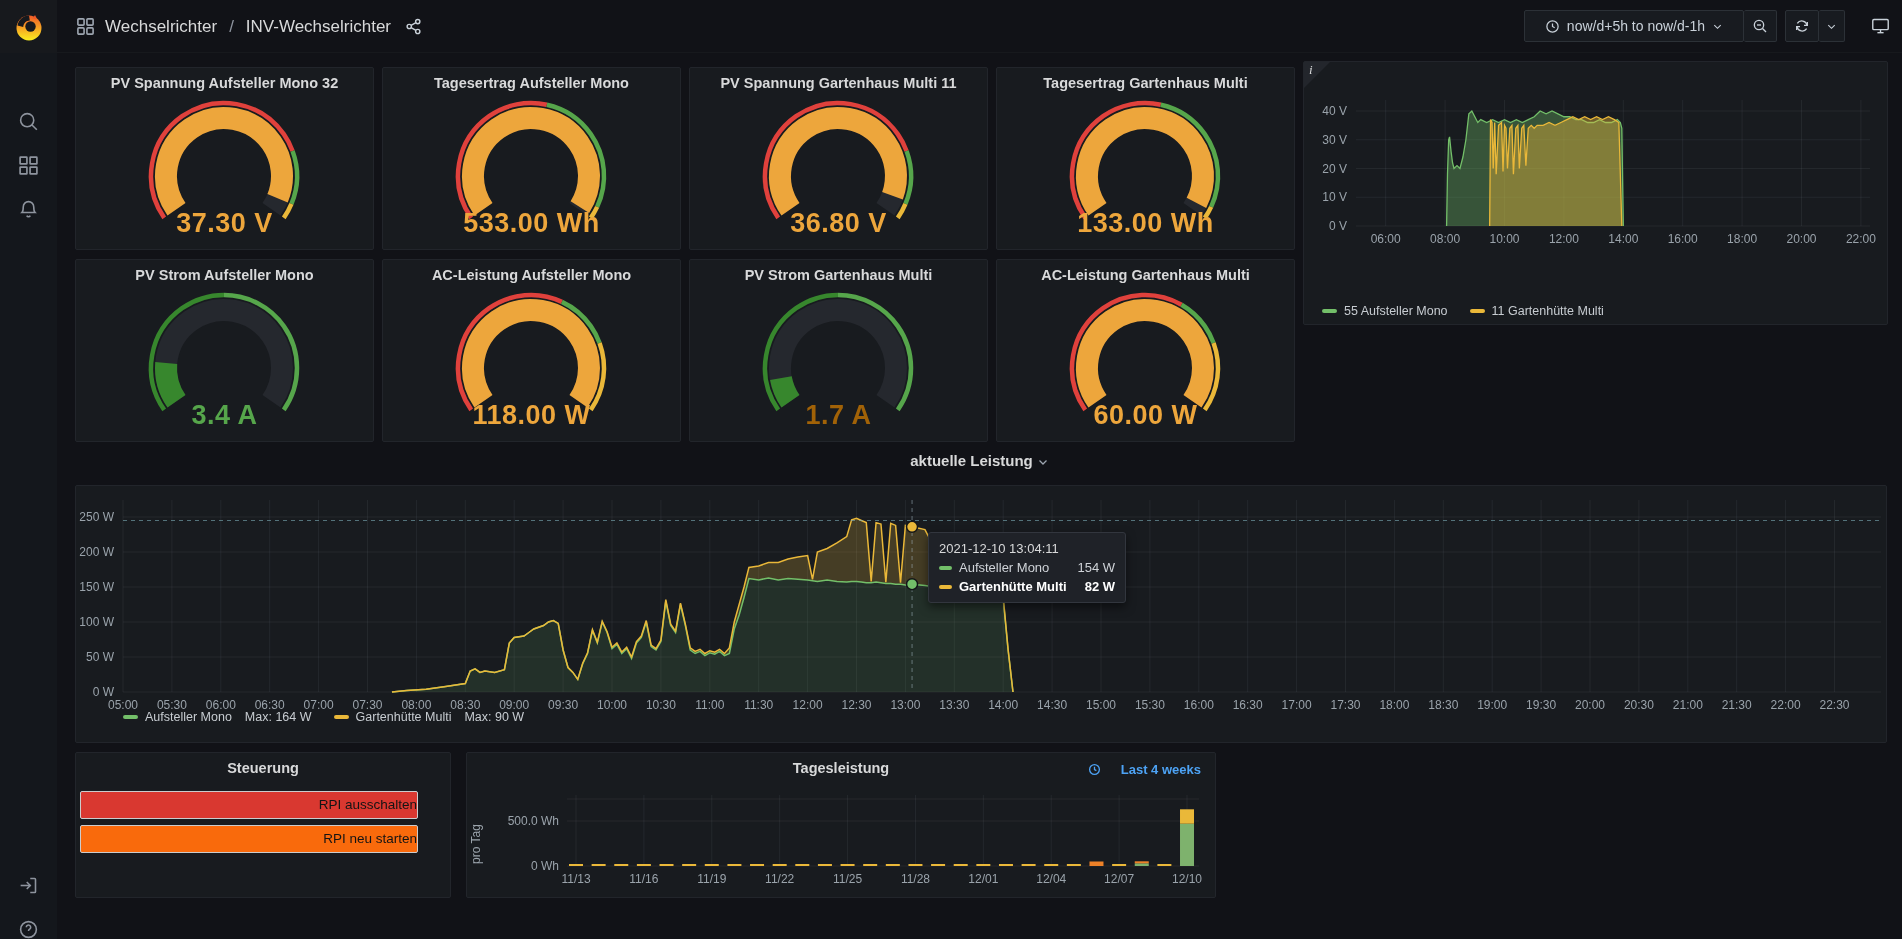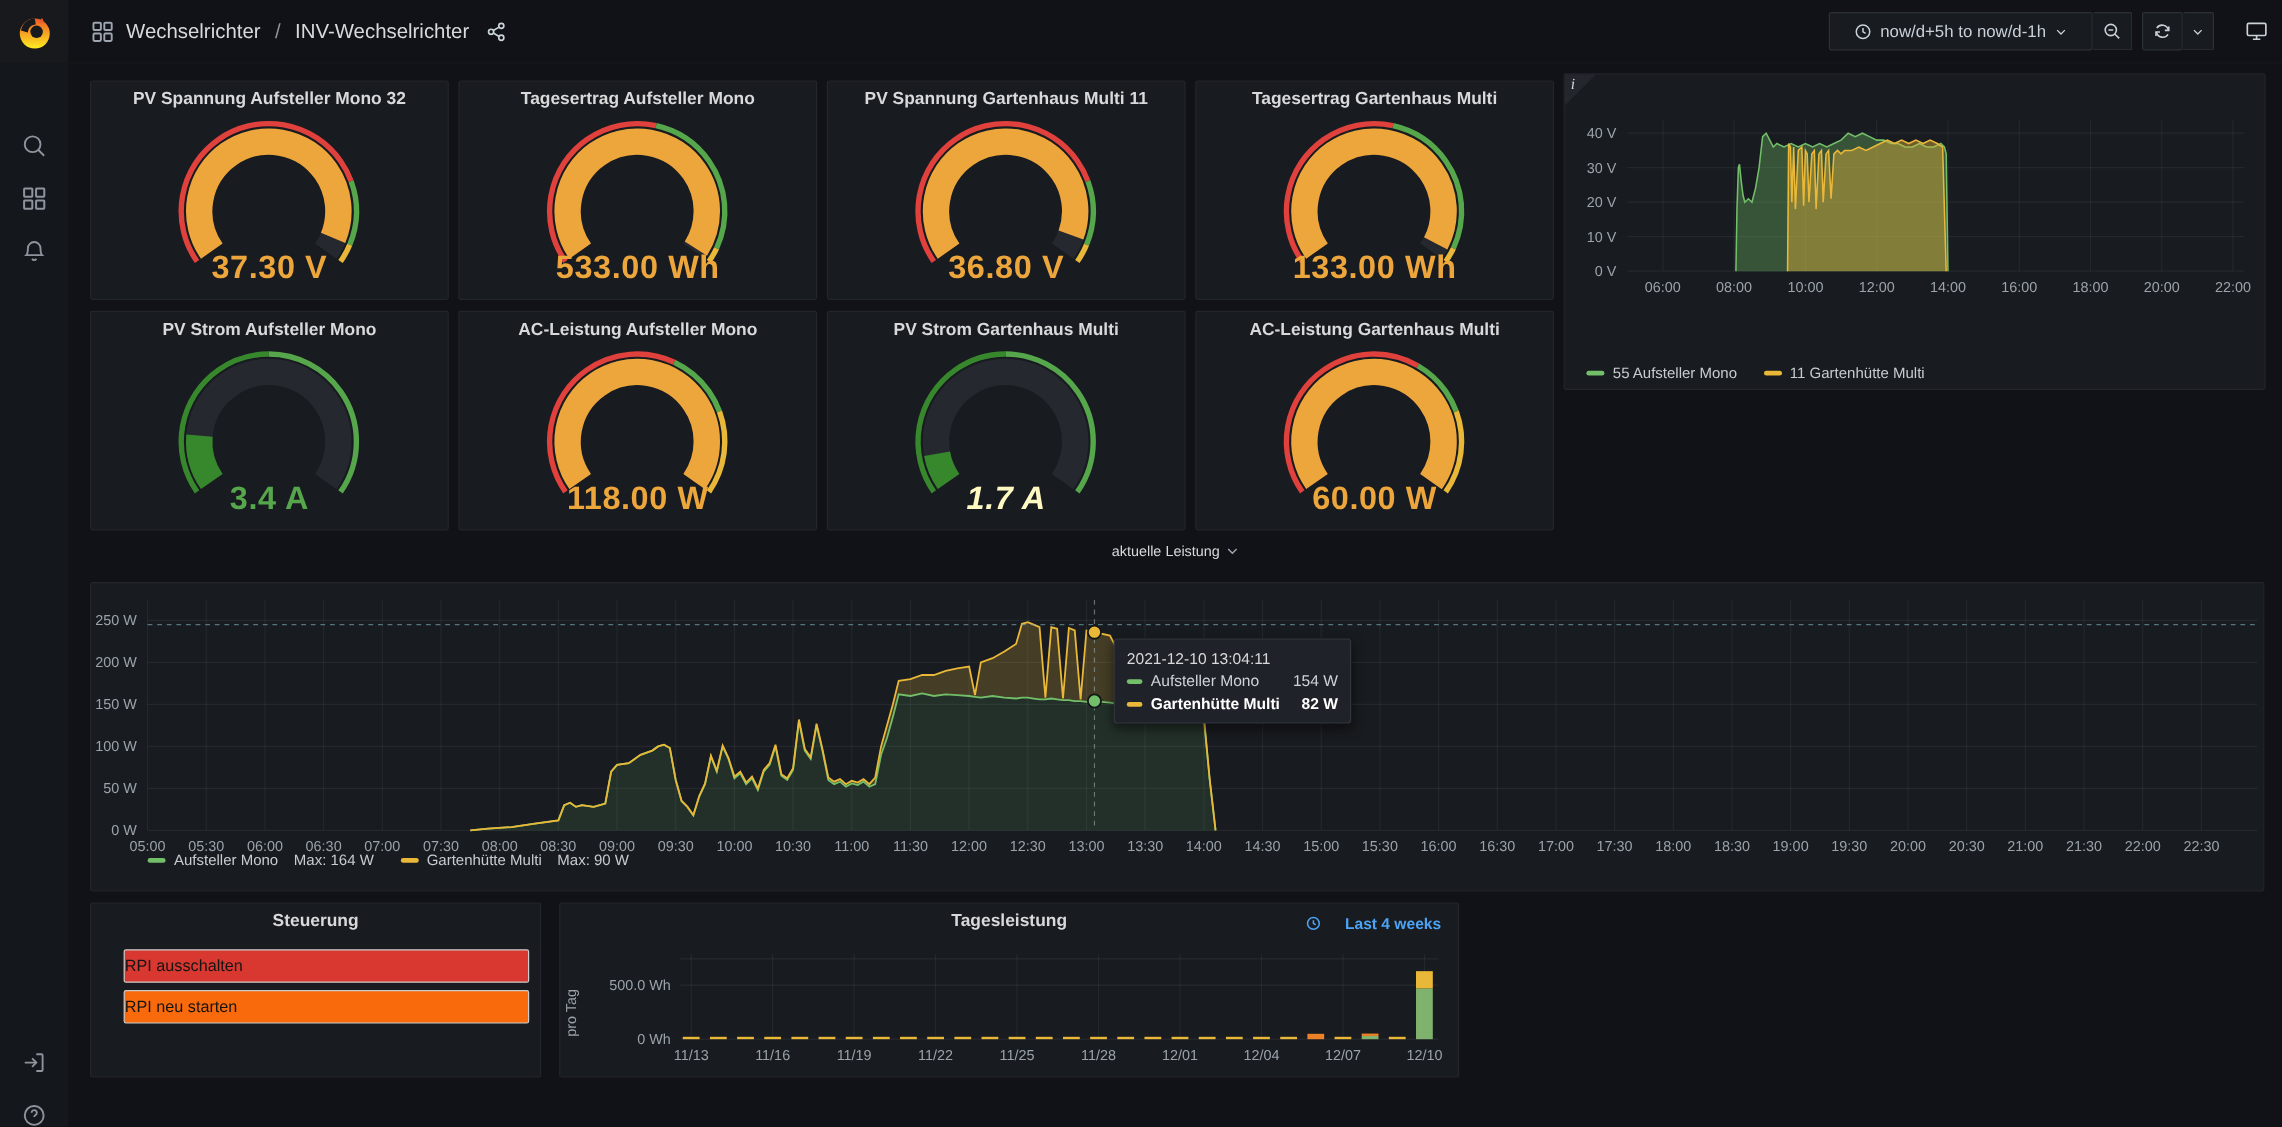--- a/index.html
+++ b/index.html
@@ -29,30 +29,30 @@
   .gauge-value{position:absolute;left:0;right:0;top:110px;text-align:center;font-size:27px;font-weight:700;letter-spacing:.5px}
   
   .info-corner{position:absolute;left:0;top:0;width:0;height:0;border-left:26px solid #23262c;border-bottom:26px solid transparent;cursor:pointer}
   .info-corner span{position:absolute;left:-21px;top:0;font-size:13px;font-style:italic;font-family:"Liberation Serif",serif;color:#d8d9da}
   
   .legend{position:absolute;display:flex;gap:22px;font-size:12.5px;color:#c7ccd1;align-items:center}
   .legend .item{display:flex;align-items:center;gap:7px;cursor:pointer}
   .dash{width:15px;height:4px;border-radius:2px;display:inline-block}
   .maxlab{margin-left:6px;color:#c7ccd1}
   
-  .row-header{position:absolute;left:57px;top:452px;width:1845px;text-align:center;font-size:12px;font-weight:400;color:#d8d9da;cursor:pointer}
+  .row-header{position:absolute;left:57px;top:452px;width:1845px;text-align:center;font-size:15px;font-weight:700;color:#d8d9da;cursor:pointer}
   .row-header svg{display:inline-block;vertical-align:-2px;margin-left:4px}
   
   .tooltip{position:absolute;left:852px;top:46px;width:198px;background:#1f2228;border:1px solid #32363e;border-radius:3px;padding:8px 10px;box-shadow:0 4px 10px rgba(0,0,0,.5);z-index:5;font-size:13px}
   .tooltip .tt-title{font-weight:400;margin-bottom:3px;color:#d8d9da}
   .tt-row{display:flex;align-items:center;gap:7px;margin-top:4px;color:#cfd3d8}
   .tt-row .tt-name{flex:1}
   .tt-row.bold{font-weight:700;color:#fff}
   
-  .ctl-btn{position:absolute;left:27px;width:338px;height:28px;border:1px solid #cccccc;border-radius:2px;color:#141414;font-size:13.5px;font-weight:500;text-align:left;line-height:26px;cursor:pointer}
+  .ctl-btn{position:absolute;left:4px;width:338px;height:28px;border:1px solid #cccccc;border-radius:2px;color:#141414;font-size:13.5px;font-weight:500;text-align:right;line-height:26px;cursor:pointer}
   
   .tl-link{position:absolute;right:14px;top:9px;display:flex;align-items:center;gap:20px;font-size:13px;font-weight:700;color:#4da3f5;cursor:pointer}
   .ylab-rot{position:absolute;left:-26px;top:84px;transform:rotate(-90deg);font-size:12px;color:#9aa3ab;width:70px;text-align:center}
 </style>
 </head>
 <body>
 
 <div class="topnav">
   <div class="logo-cell">
     <svg width="28" height="30" viewBox="0 0 28 30">
@@ -247,21 +247,21 @@
 </div>
 <div class="panel" style="left:689px;top:259px;width:299px;height:183px">
   <div class="ptitle">PV Strom Gartenhaus Multi</div>
   <div class="gauge-wrap">
       <svg width="200" height="124">
         <circle cx="100" cy="76" r="58" fill="none" stroke="#25282e" stroke-width="22" pathLength="360" stroke-dasharray="250 360" stroke-dashoffset="0" transform="rotate(145 100 76)"></circle>
         <circle cx="100" cy="76" r="58" fill="none" stroke="#37872D" stroke-width="22" pathLength="360" stroke-dasharray="25 360" stroke-dashoffset="0" transform="rotate(145 100 76)"></circle>
         <circle cx="100" cy="76" r="73" fill="none" stroke="#37872D" stroke-width="4.5" pathLength="360" stroke-dasharray="125 360" stroke-dashoffset="0" transform="rotate(145 100 76)"></circle>
         <circle cx="100" cy="76" r="73" fill="none" stroke="#56A64B" stroke-width="4.5" pathLength="360" stroke-dasharray="125 360" stroke-dashoffset="-125" transform="rotate(145 100 76)"></circle>
       </svg>
-  <div class="gauge-value" style="color: #fef9c3; font-style: italic;">1.7 A</div>
+  <div class="gauge-value" style="color: #a16207;">1.7 A</div>
     </div>
 </div>
 <div class="panel" style="left:996px;top:259px;width:299px;height:183px">
   <div class="ptitle">AC-Leistung Gartenhaus Multi</div>
   <div class="gauge-wrap">
       <svg width="200" height="124">
         <circle cx="100" cy="76" r="58" fill="none" stroke="#25282e" stroke-width="22" pathLength="360" stroke-dasharray="250 360" stroke-dashoffset="0" transform="rotate(145 100 76)"></circle>
         <circle cx="100" cy="76" r="58" fill="none" stroke="#EDA63C" stroke-width="22" pathLength="360" stroke-dasharray="250 360" stroke-dashoffset="0" transform="rotate(145 100 76)"></circle>
         <circle cx="100" cy="76" r="73" fill="none" stroke="#E0413C" stroke-width="4.5" pathLength="360" stroke-dasharray="155 360" stroke-dashoffset="0" transform="rotate(145 100 76)"></circle>
         <circle cx="100" cy="76" r="73" fill="none" stroke="#56A64B" stroke-width="4.5" pathLength="360" stroke-dasharray="40.00000000000001 360" stroke-dashoffset="-155" transform="rotate(145 100 76)"></circle>

